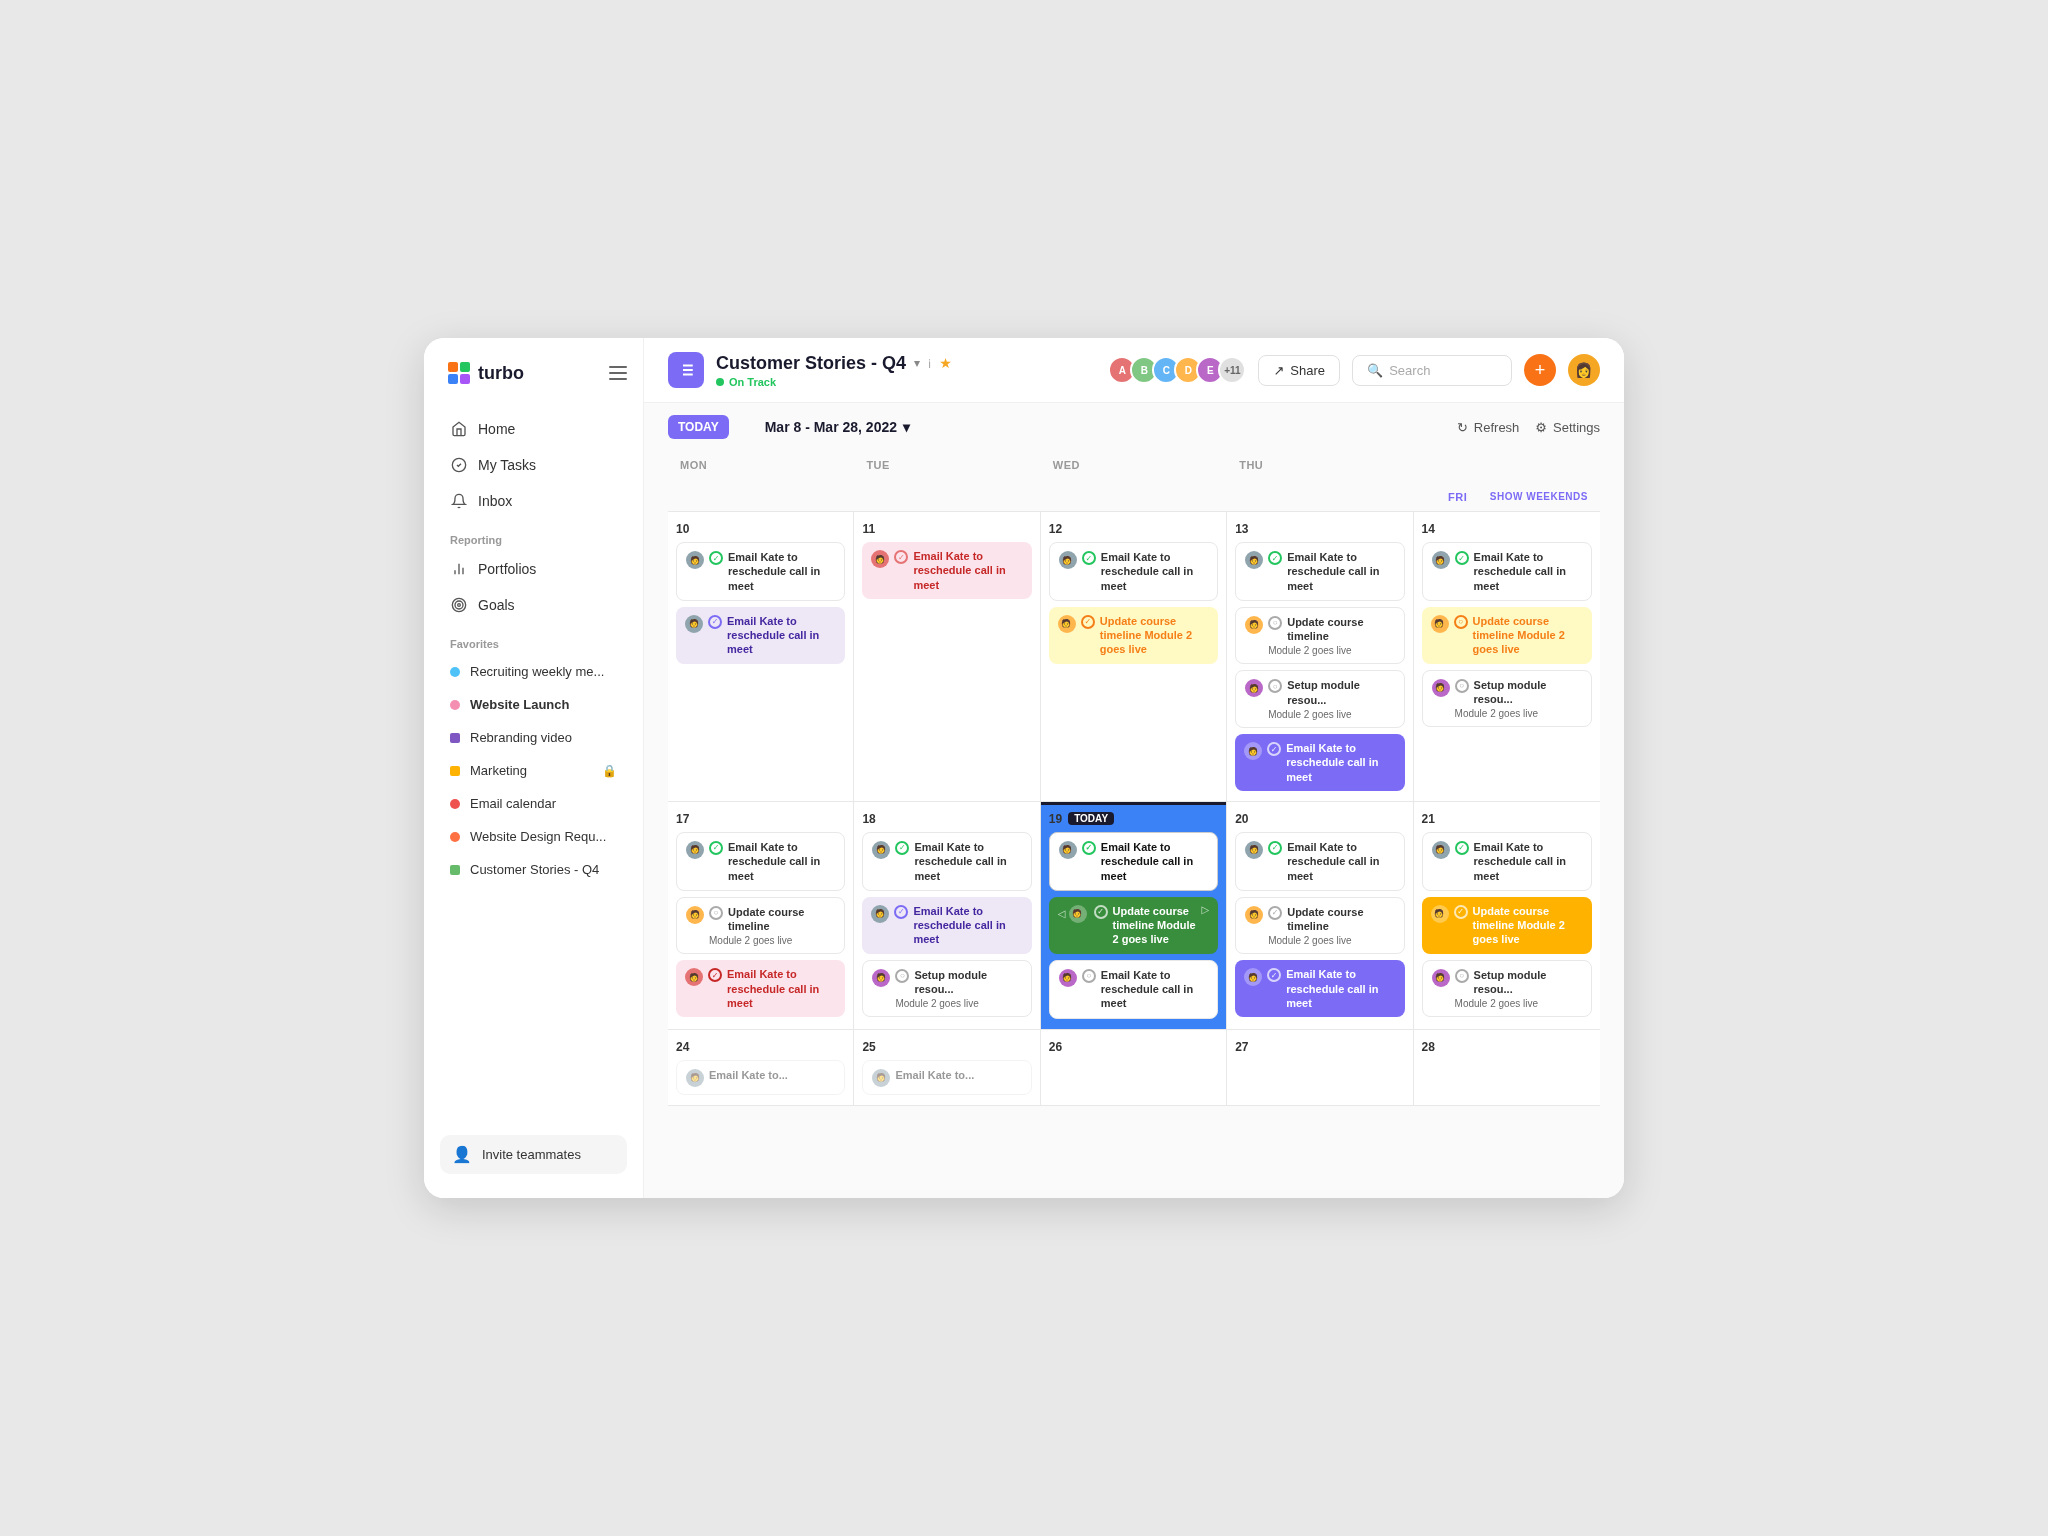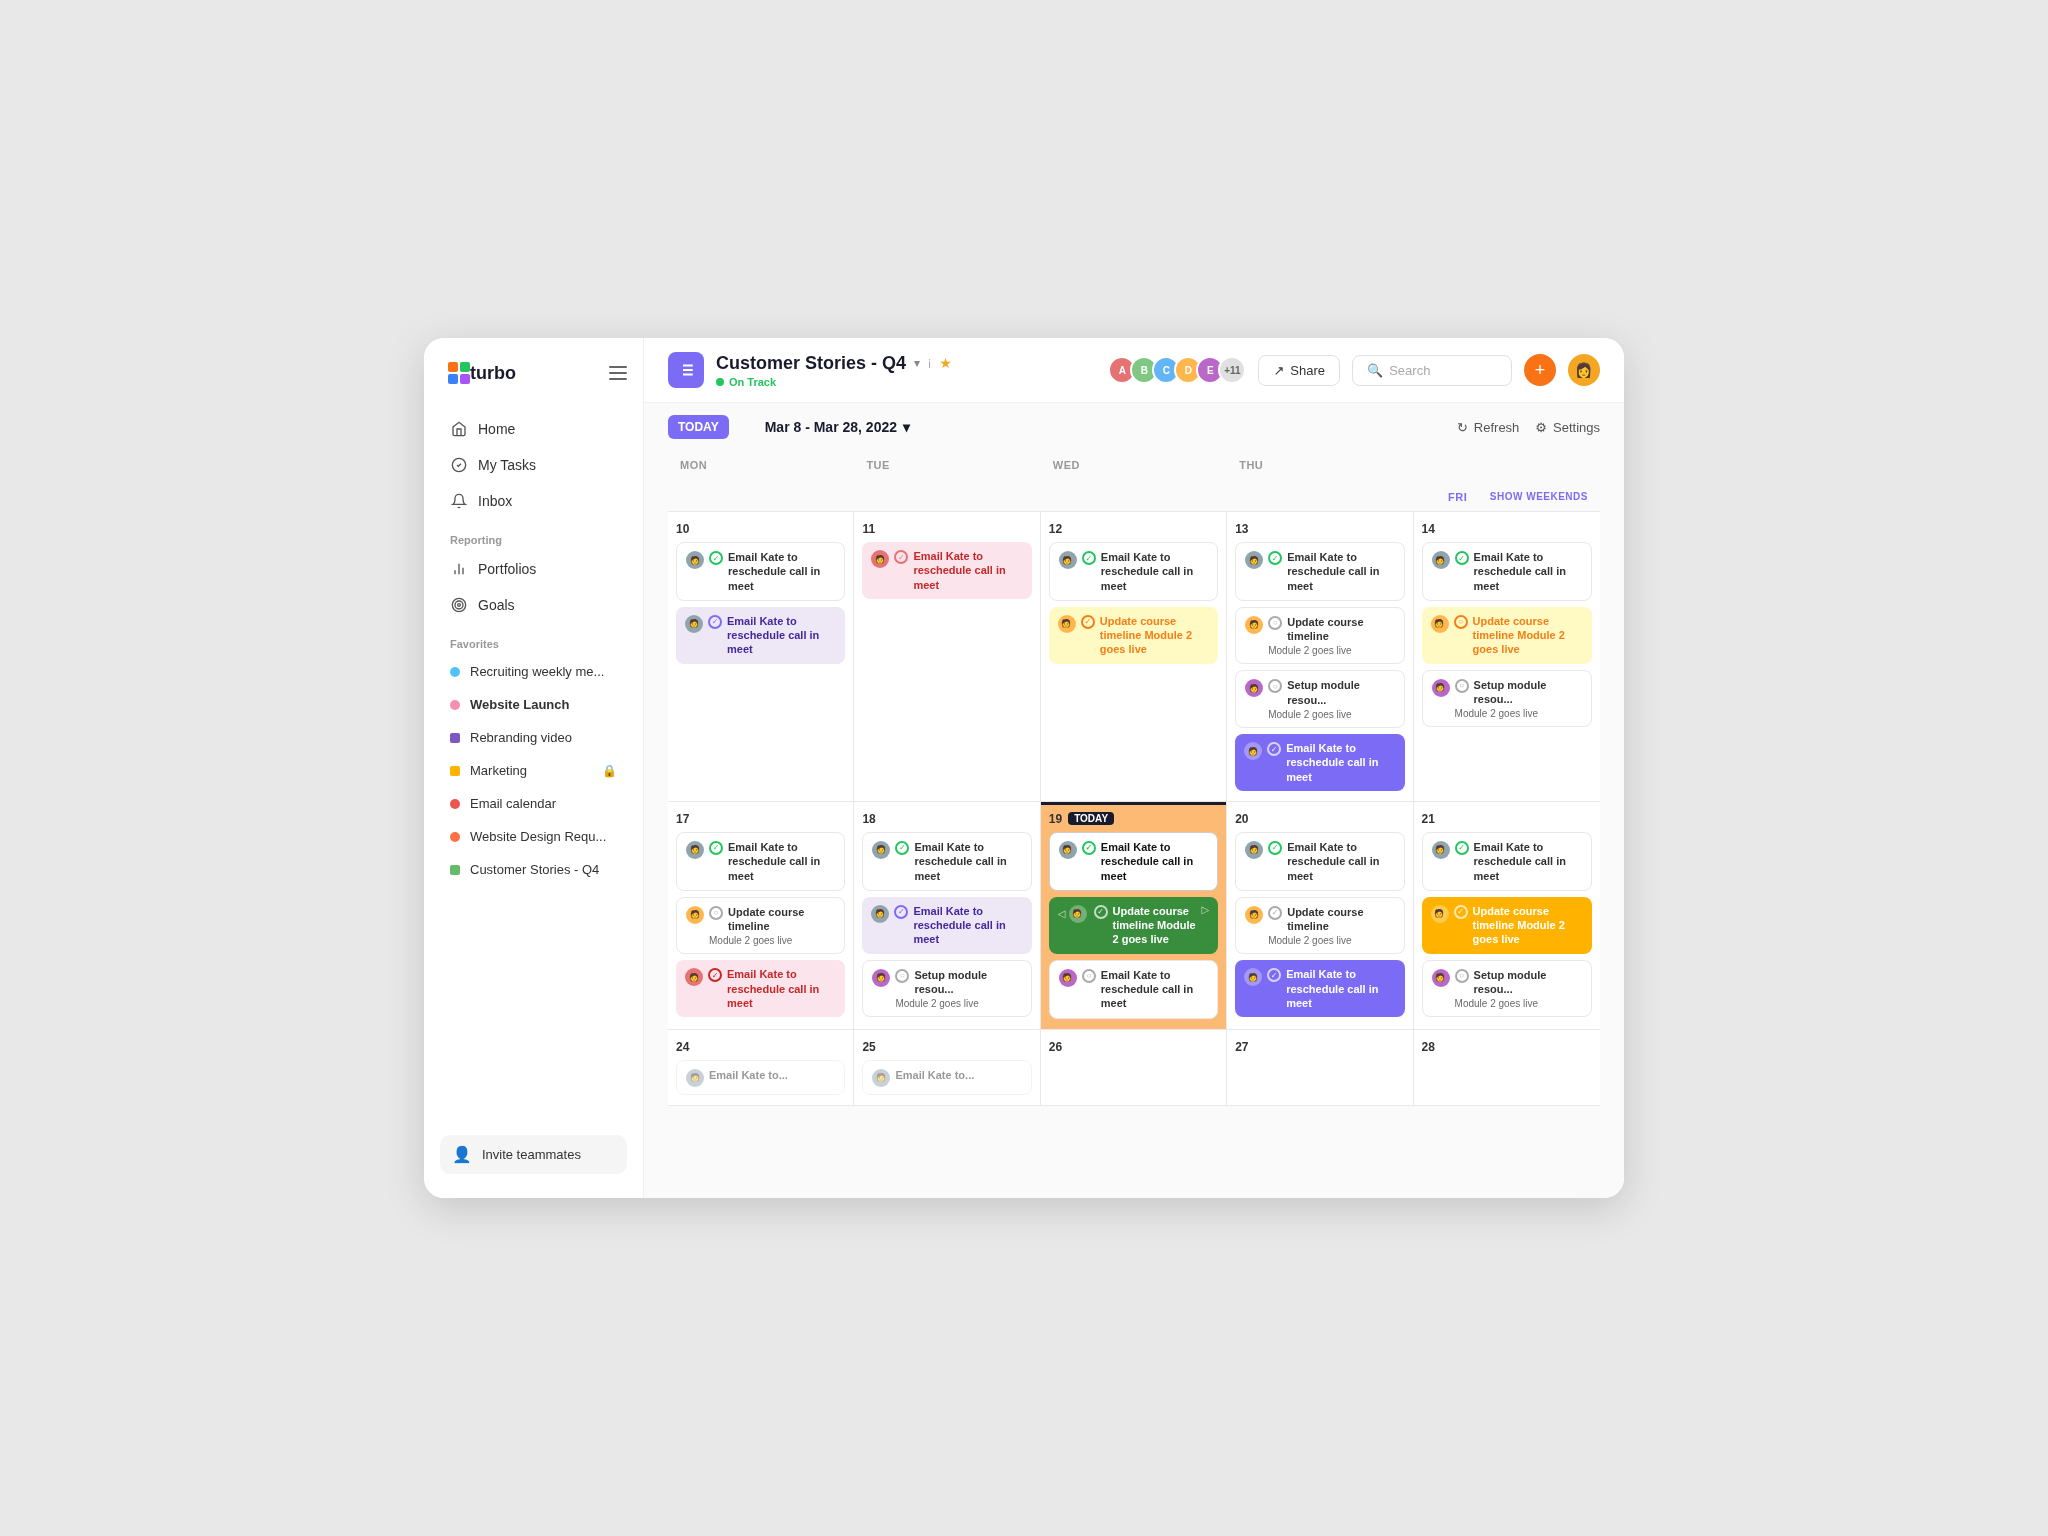--- a/index.html
+++ b/index.html
@@ -28,21 +28,21 @@
       background: #fff;
       border-right: 1px solid #f0f0f0;
       padding: 24px 16px;
       display: flex;
       flex-direction: column;
       gap: 0;
     }
     .logo {
       display: flex;
       align-items: center;
-      gap: 0;
+      gap: 8px;
       margin-bottom: 28px;
       padding-left: 8px;
     }
     .logo-icon {
       display: grid;
       grid-template-columns: 1fr 1fr;
       gap: 2px;
       width: 22px;
       height: 22px;
     }
@@ -224,21 +224,21 @@
       min-height: 140px;
     }
     .cal-cell {
       border-right: 1px solid #e8e8e8;
       padding: 10px 8px;
       display: flex; flex-direction: column; gap: 6px;
       position: relative;
       background: #fff;
     }
     .cal-cell:last-child { border-right: none; }
-    .cal-cell.today { background: #fdba74; }
+    .cal-cell.today { background: #3b82f6; }
     .cell-date {
       font-size: 12px; font-weight: 700; color: #333;
       display: flex; align-items: center; gap: 6px;
     }
     .today-badge {
       background: #1a1a2e; color: #fff;
       font-size: 10px; font-weight: 700;
       padding: 1px 6px; border-radius: 4px;
     }
     .today-line {

